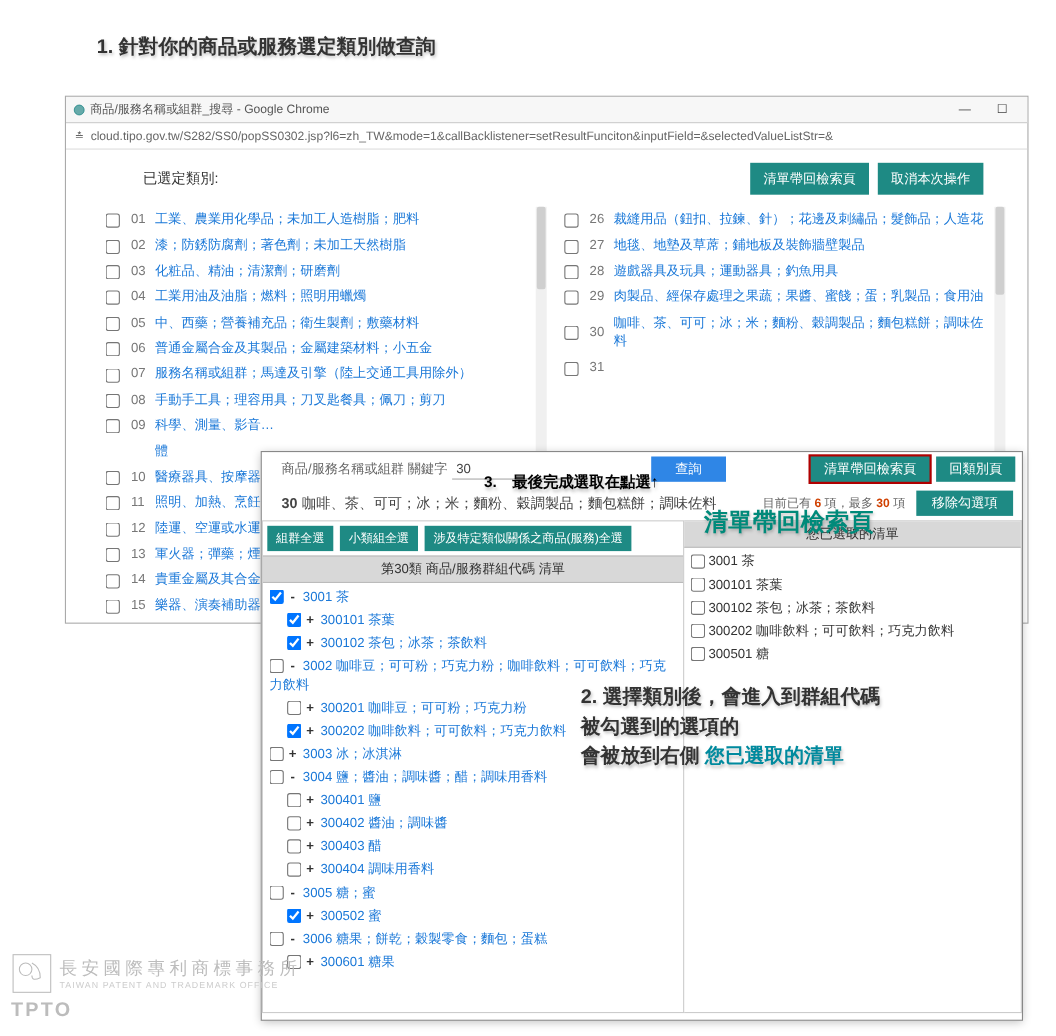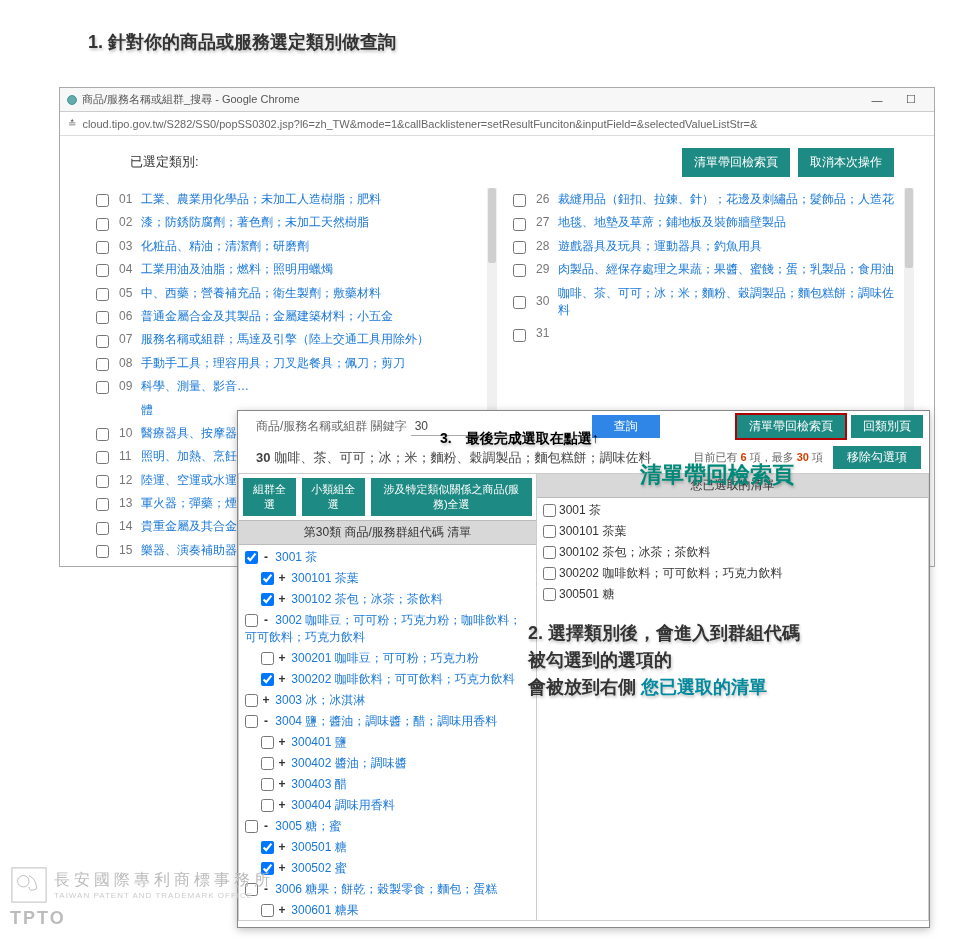--- a/index.html
+++ b/index.html
@@ -42,21 +42,21 @@
   .win2-top .teal-btn2.hl { box-shadow: 0 0 0 2px #b00000; }
 
   .win2-desc { padding: 4px 8px 4px 18px; font-size: 13px; color: #444; display: flex; align-items: center; }
   .win2-desc .cnum { font-weight: bold; margin-right: 4px; font-size: 13px; }
   .win2-desc .spacer { flex: 1; }
   .win2-desc .count { font-size: 11px; color: #666; }
   .win2-desc .count .n { color: #d04000; font-weight: bold; }
   .win2-desc .remove-btn { background: #1e8a84; color: #fff; padding: 3px 14px; font-size: 12px; border: none; margin-left: 10px; cursor: pointer; }
 
   .win2-body { display: flex; height: 448px; }
-  .left-pane { width: 299px; border: 1px solid #ccc; display: flex; flex-direction: column; }
+  .left-pane { width: 384px; border: 1px solid #ccc; display: flex; flex-direction: column; }
   .left-btns { display: flex; padding: 4px; gap: 6px; }
   .left-btns button { background: #1e8a84; color: #fff; border: none; font-size: 11px; padding: 4px 8px; cursor: pointer; }
   .left-header { background: #d8d8d8; text-align: center; font-size: 12px; padding: 3px 0; border-top: 1px solid #bbb; border-bottom: 1px solid #bbb; }
   .left-tree { flex: 1; overflow-y: auto; padding: 2px 4px 8px 4px; }
   .tree-item { padding: 2px 2px; font-size: 12px; }
   .tree-item.lv1 { }
   .tree-item.lv2 { padding-left: 18px; }
   .tree-item .toggle { display: inline-block; width: 12px; text-align: center; color: #333; font-weight: bold; }
   .tree-item a { color: #1a78d8; text-decoration: none; }
   .tree-item input[type=checkbox] { vertical-align: middle; margin-right: 2px; }
@@ -264,21 +264,20 @@
           <div class="tree-item lv1"><input type="checkbox" style=""><span class="toggle">-</span><a href="#"> 3002 咖啡豆；可可粉；巧克力粉；咖啡飲料；可可飲料；巧克力飲料</a></div>
           <div class="tree-item lv2"><input type="checkbox" style=""><span class="toggle">+</span><a href="#"> 300201 咖啡豆；可可粉；巧克力粉</a></div>
           <div class="tree-item lv2"><input type="checkbox" checked="" style=""><span class="toggle">+</span><a href="#"> 300202 咖啡飲料；可可飲料；巧克力飲料</a></div>
           <div class="tree-item lv1"><input type="checkbox" style=""><span class="toggle">+</span><a href="#"> 3003 冰；冰淇淋</a></div>
           <div class="tree-item lv1"><input type="checkbox" style=""><span class="toggle">-</span><a href="#"> 3004 鹽；醬油；調味醬；醋；調味用香料</a></div>
           <div class="tree-item lv2"><input type="checkbox" style=""><span class="toggle">+</span><a href="#"> 300401 鹽</a></div>
           <div class="tree-item lv2"><input type="checkbox" style=""><span class="toggle">+</span><a href="#"> 300402 醬油；調味醬</a></div>
           <div class="tree-item lv2"><input type="checkbox" style=""><span class="toggle">+</span><a href="#"> 300403 醋</a></div>
           <div class="tree-item lv2"><input type="checkbox" style=""><span class="toggle">+</span><a href="#"> 300404 調味用香料</a></div>
           <div class="tree-item lv1"><input type="checkbox" style=""><span class="toggle">-</span><a href="#"> 3005 糖；蜜</a></div>
-          <div class="tree-item lv2"><input type="checkbox" checked="" style=""><span class="toggle">+</span><a href="#"> 300501 糖</a></div>
           <div class="tree-item lv2"><input type="checkbox" checked="" style=""><span class="toggle">+</span><a href="#"> 300502 蜜</a></div>
           <div class="tree-item lv1"><input type="checkbox" style=""><span class="toggle">-</span><a href="#"> 3006 糖果；餅乾；穀製零食；麵包；蛋糕</a></div>
           <div class="tree-item lv2"><input type="checkbox" style=""><span class="toggle">+</span><a href="#"> 300601 糖果</a></div>
         </div>
     </div>
     <div class="right-pane">
       <div class="right-header">您已選取的清單</div>
       <div class="right-list" id="sel">
           <div><input type="checkbox" style=""><span>3001 茶</span></div>
           <div><input type="checkbox" style=""><span>300101 茶葉</span></div>

